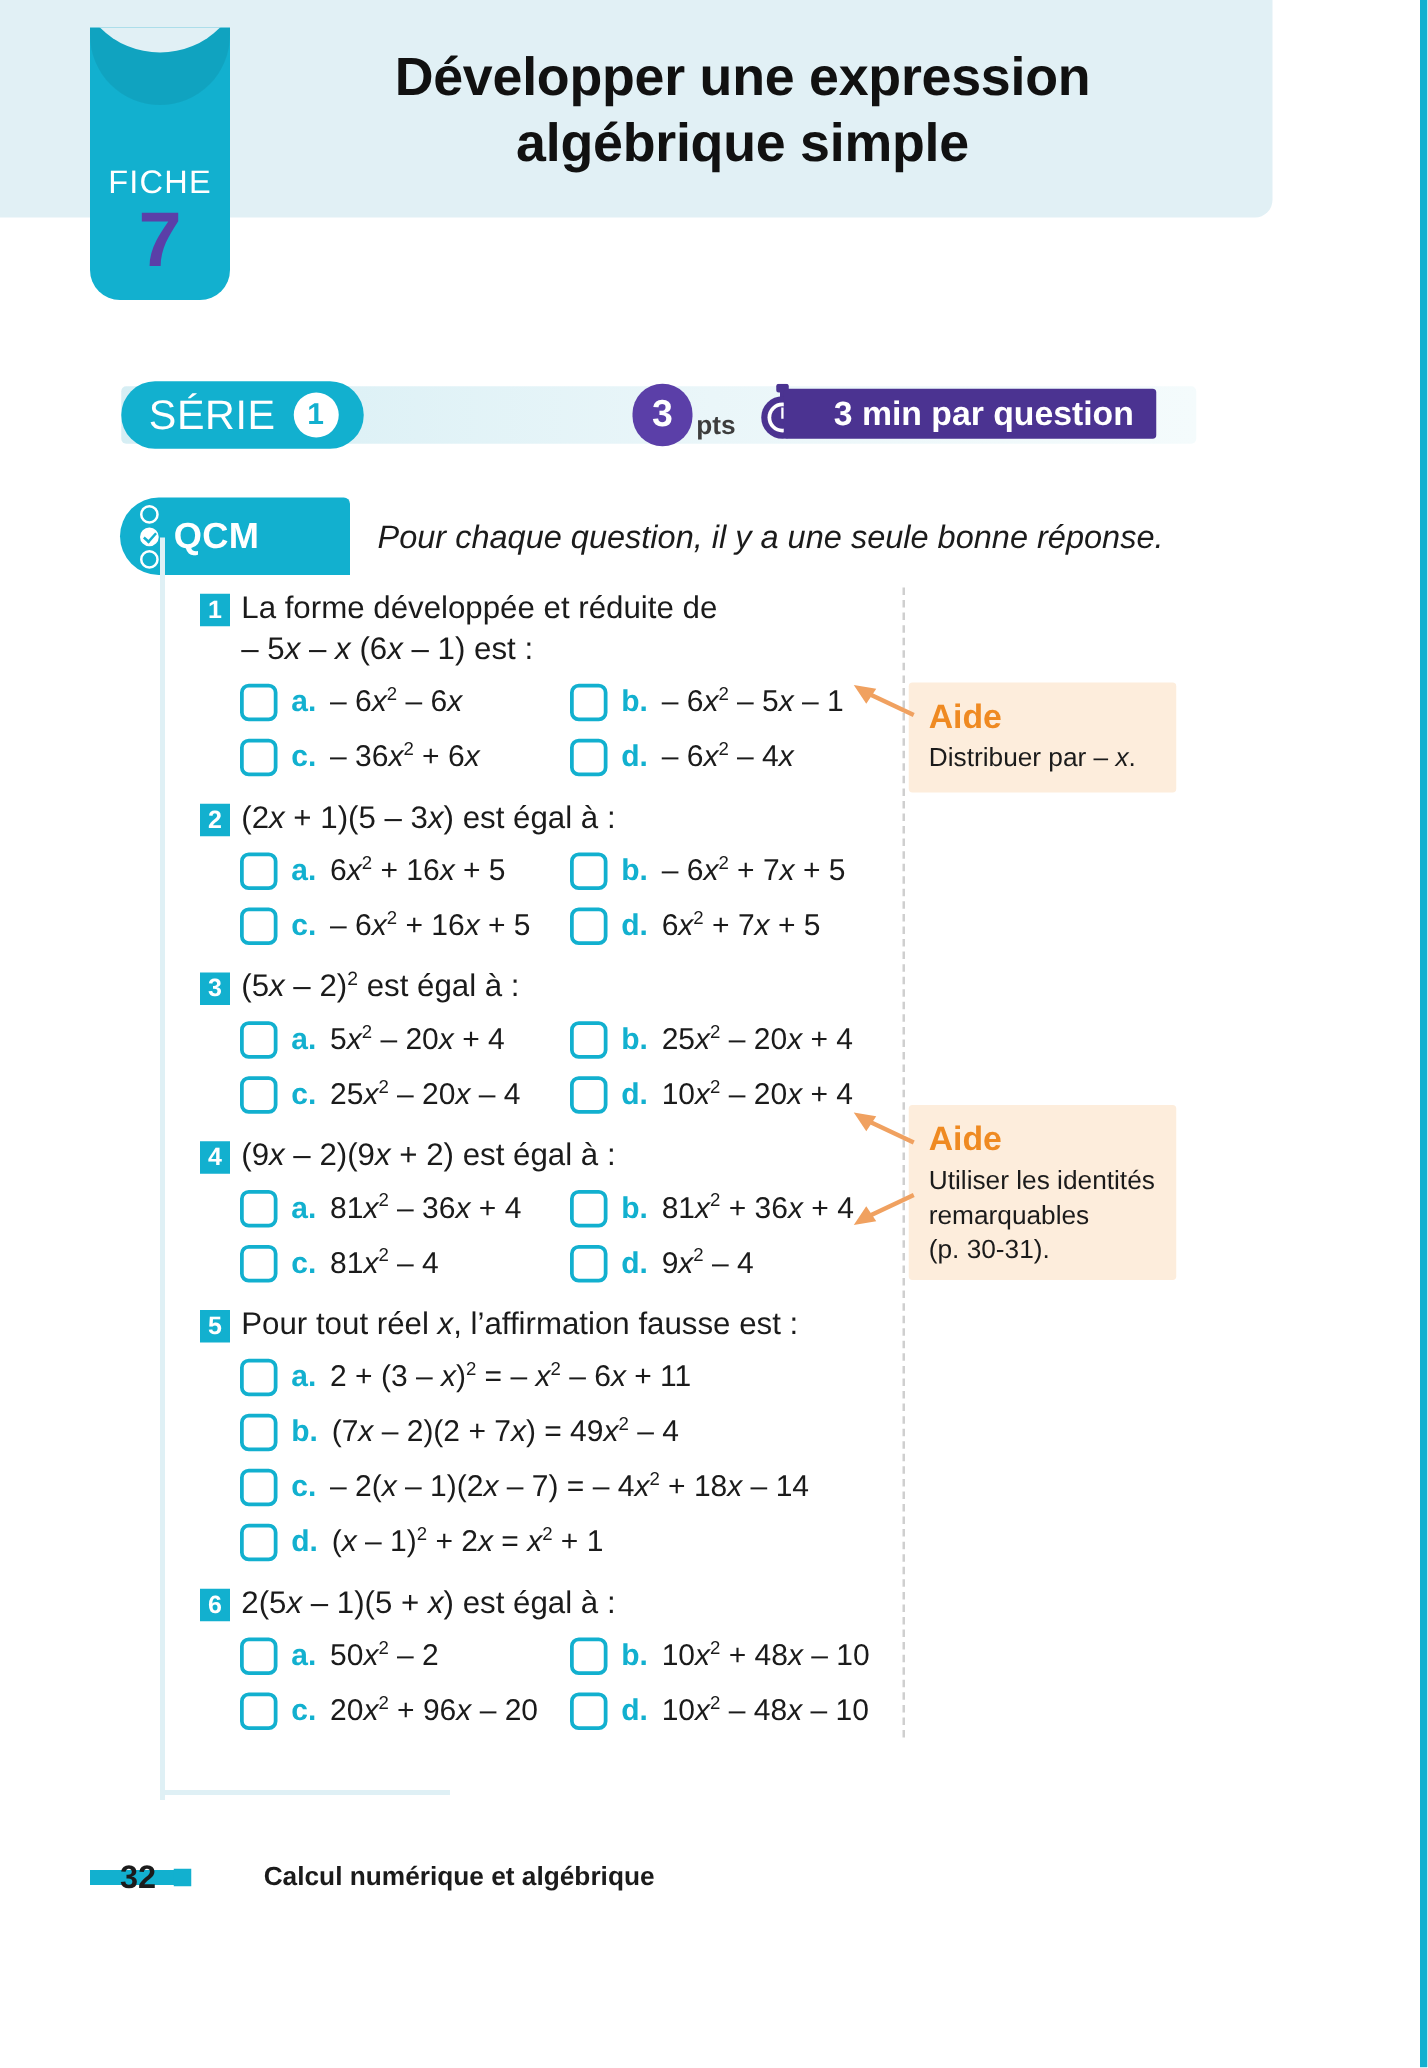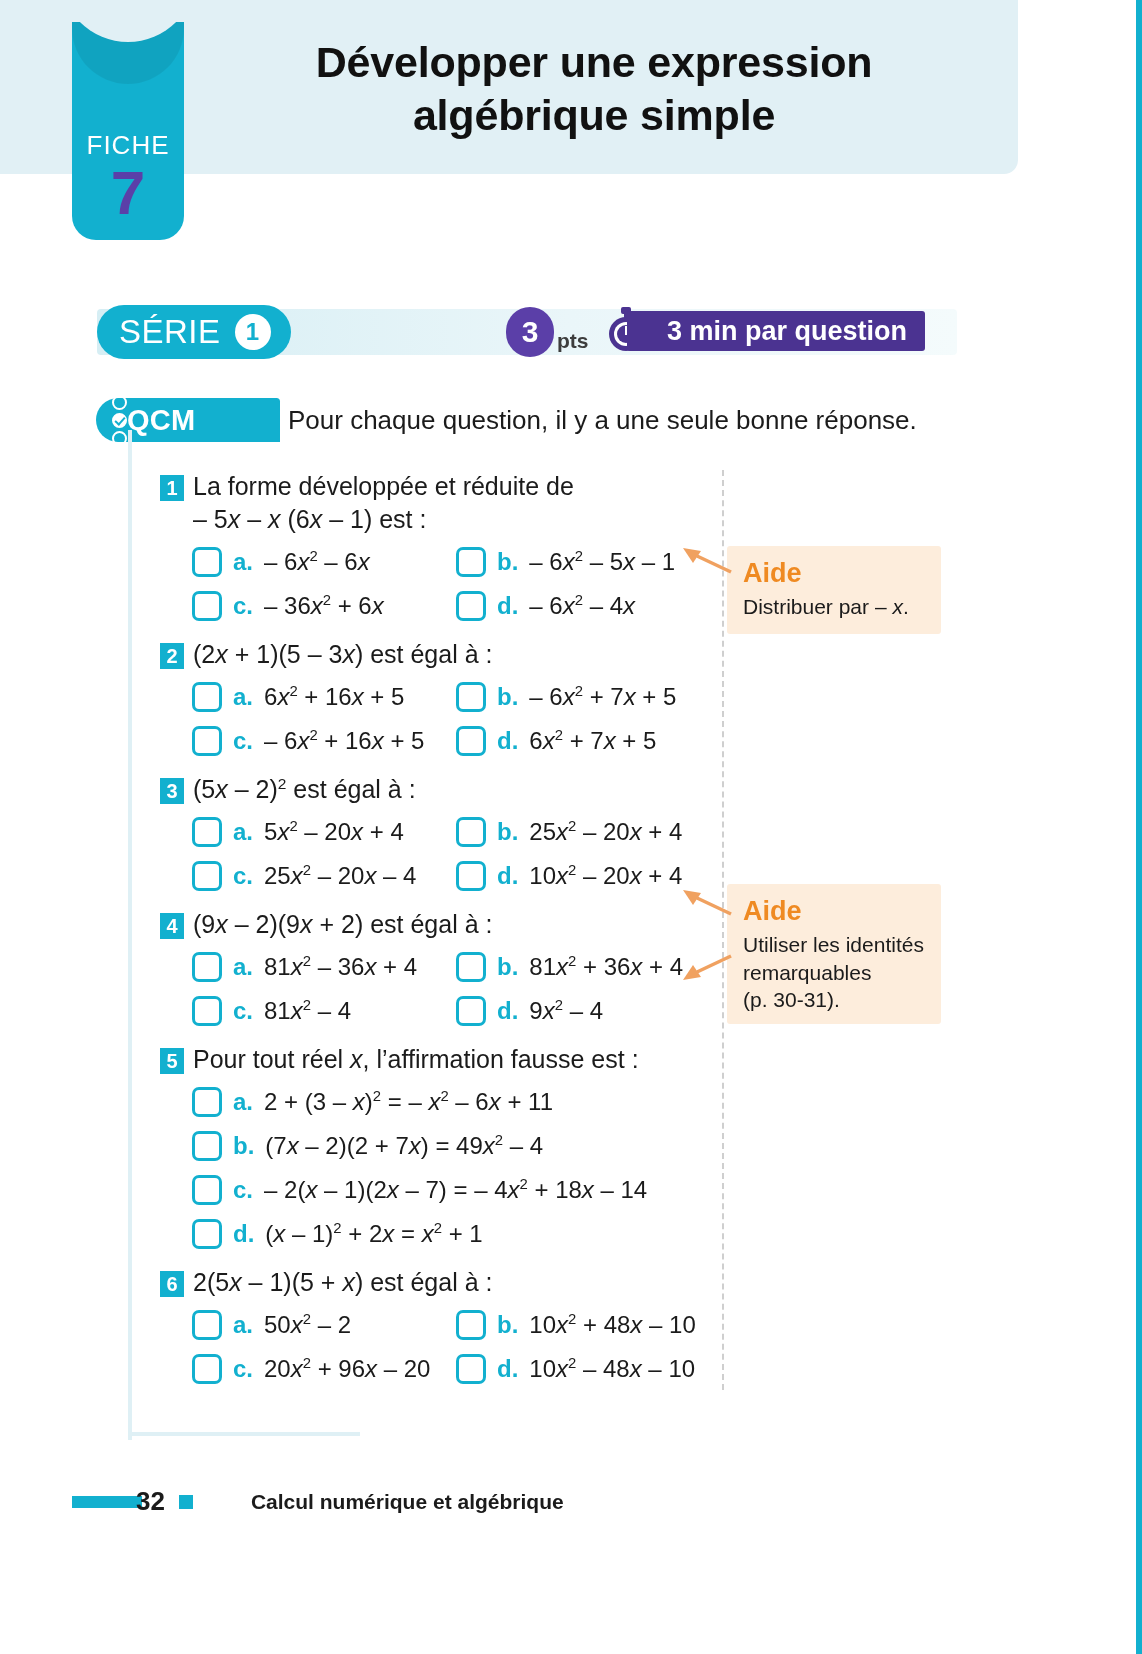--- a/index.html
+++ b/index.html
@@ -75,38 +75,38 @@
     position:absolute;left:530px;top:6px;height:40px;background:#4b3391;color:#fff;
     border-radius:3px;padding:0 18px 0 40px;display:flex;align-items:center;
     font-size:27px;font-weight:600;white-space:nowrap;
   }
   .chrono{
     position:absolute;left:508px;top:2px;width:42px;height:46px;
   }
   
   .qcm-wrap{position:absolute;left:96px;top:398px;display:flex;align-items:center;}
   .qcm-badge{
-    position:relative;height:44px;min-width:152px;background:#12b0cf;
+    position:relative;height:62px;min-width:152px;background:#12b0cf;
     border-top-left-radius:31px;border-bottom-left-radius:31px;
     border-top-right-radius:5px;
-    display:flex;align-items:center;padding:0 16px 0 16px;gap:0;text-align:right;
+    display:flex;align-items:center;padding:0 16px 0 16px;gap:12px;text-align:right;
   }
   .qcm-dots{display:flex;flex-direction:column;gap:3px;align-items:center;}
   .qcm-dots span{
     width:15px;height:15px;border-radius:50%;border:2.4px solid #fff;display:block;
     box-sizing:border-box;
   }
   .qcm-dots span.checked{background:#fff;position:relative;}
   .qcm-dots span.checked::after{
     content:"";position:absolute;left:3px;top:0.5px;width:4px;height:8px;
     border:solid #12b0cf;border-width:0 2px 2px 0;transform:rotate(42deg);
   }
   .qcm-text{color:#fff;font-size:29px;font-weight:700;letter-spacing:0.3px;}
   .qcm-instruction{
-    margin-left:8px;font-size:26px;color:#1b1b1b;white-space:nowrap;
+    margin-left:22px;font-size:26px;font-style:italic;color:#1b1b1b;white-space:nowrap;
   }
   
   .left-rail{
     position:absolute;left:128px;top:430px;width:4px;height:1010px;background:#dff0f5;
   }
   .left-rail-foot{
     position:absolute;left:128px;top:1432px;width:232px;height:4px;background:#dff0f5;
     border-bottom-left-radius:6px;
   }
   .dashed{
@@ -144,21 +144,21 @@
   .aide-title{color:#ef8a22;font-size:27px;font-weight:700;margin-bottom:4px;}
   .aide-body{font-size:21px;line-height:1.32;color:#1b1b1b;}
   #aide-1{left:727px;top:546px;width:214px;height:88px;}
   #aide-2{left:727px;top:884px;width:214px;height:140px;}
   .arrow{position:absolute;}
   
   .footer-rule{position:absolute;left:72px;top:1496px;width:70px;height:12px;background:#12b0cf;}
   .footer{
     position:absolute;left:96px;top:1486px;display:flex;align-items:center;gap:14px;
   }
-  .page-no{font-size:26px;font-weight:700;color:#1b1b1b;margin-left:40px;}
+  .page-no{font-size:26px;font-weight:700;color:#1b1b1b;}
   .foot-sq{width:14px;height:14px;background:#12b0cf;display:inline-block;}
   .foot-txt{font-size:21px;font-weight:700;color:#1b1b1b;margin-left:44px;}
   .edge{position:absolute;right:0;top:0;width:6px;height:1654px;background:#12b0cf;}
 </style>
 </head>
 <body>
 
 <div class="header-band"></div>
 
 <div class="fiche-tab">

